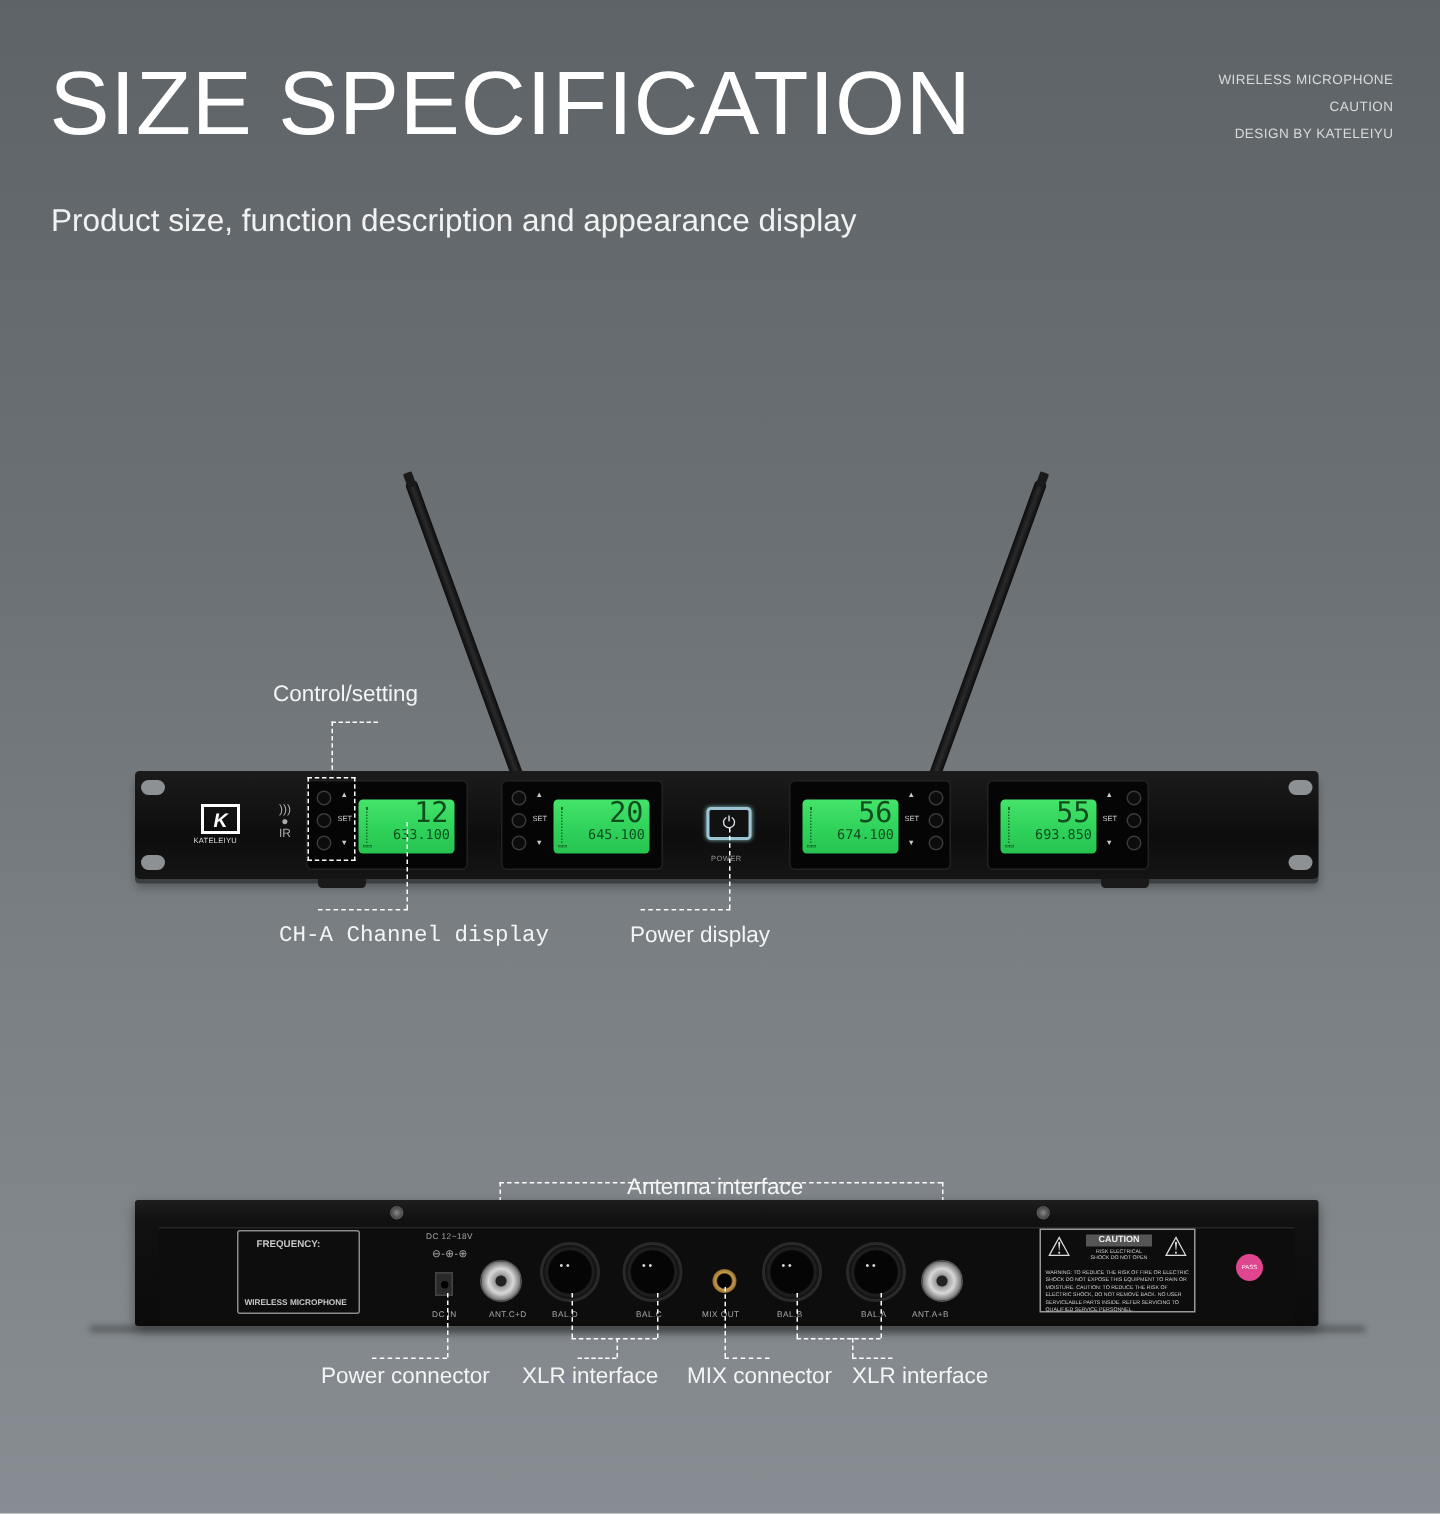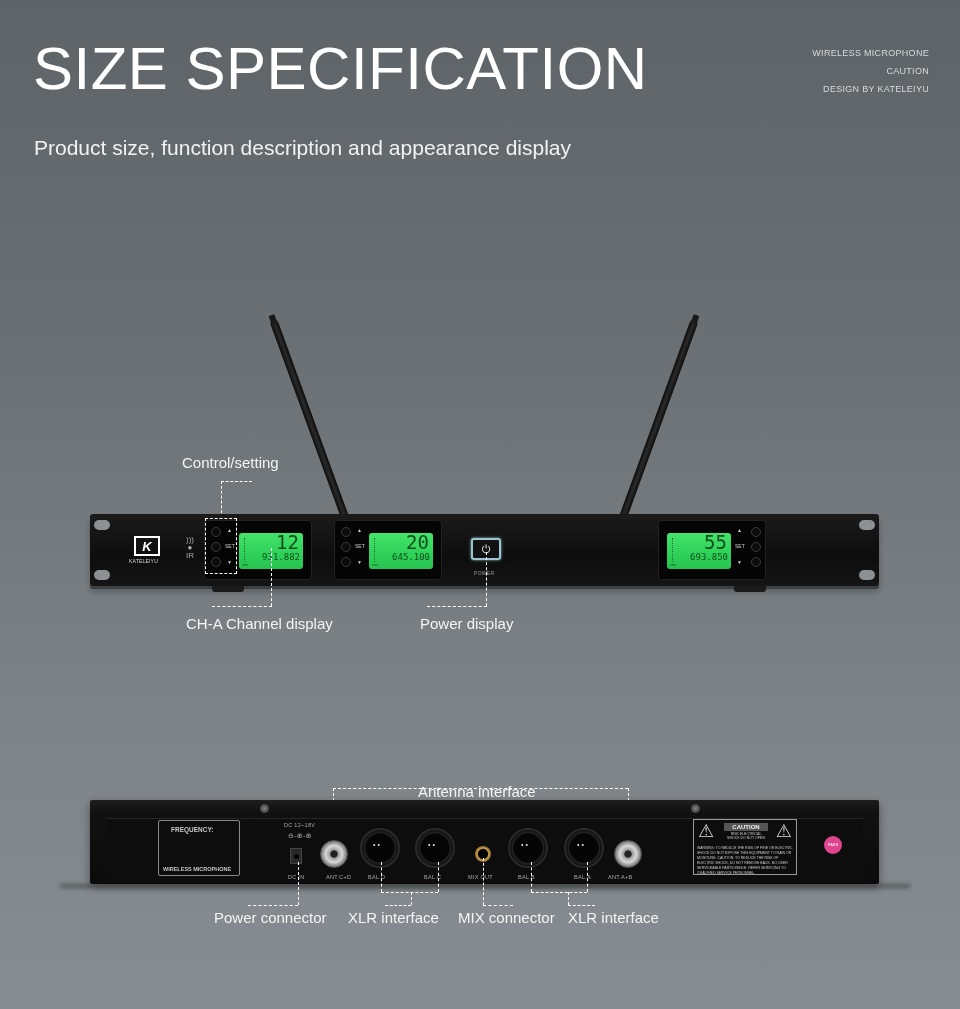--- a/index.html
+++ b/index.html
@@ -147,21 +147,21 @@
       <div class="knob"></div>
       <div class="knob"></div>
       <div class="knob"></div>
     </div>
     <div class="bl" style="left:22px; top:6px;">▲</div>
     <div class="bl" style="left:20px; top:22px;">SET</div>
     <div class="bl" style="left:22px; top:38px;">▼</div>
     <div class="lcd" style="left:34px;">
       <div class="bars"></div>
       <div class="ch">12</div>
-      <div class="freq">931.882</div>
+      <div class="freq">633.100</div>
       <div class="bat">▭▭</div>
     </div>
   </div>
 
   <div class="module" style="left:244px;">
     <div class="btncol" style="left:6px;">
       <div class="knob"></div>
       <div class="knob"></div>
       <div class="knob"></div>
     </div>
@@ -174,20 +174,36 @@
       <div class="freq">645.100</div>
       <div class="bat">▭▭</div>
     </div>
   </div>
 
   <div class="power-btn">
       <span>⏻</span>
     </div>
   <div class="power-text">POWER</div>
 
+  <div class="module" style="left:436px;">
+    <div class="lcd" style="left:8px;">
+      <div class="bars"></div>
+      <div class="ch">56</div>
+      <div class="freq">674.100</div>
+      <div class="bat">▭▭</div>
+    </div>
+    <div class="bl" style="left:78px; top:6px;">▲</div>
+    <div class="bl" style="left:76px; top:22px;">SET</div>
+    <div class="bl" style="left:78px; top:38px;">▼</div>
+    <div class="btncol" style="left:92px;">
+      <div class="knob"></div>
+      <div class="knob"></div>
+      <div class="knob"></div>
+    </div>
+  </div>
 
   <div class="module" style="left:568px;">
     <div class="lcd" style="left:8px;">
       <div class="bars"></div>
       <div class="ch">55</div>
       <div class="freq">693.850</div>
       <div class="bat">▭▭</div>
     </div>
     <div class="bl" style="left:78px; top:6px;">▲</div>
     <div class="bl" style="left:76px; top:22px;">SET</div>
@@ -199,21 +215,21 @@
     </div>
   </div>
 </div>
 <div class="foot" style="left:212px;"></div>
 <div class="foot" style="left:734px;"></div>
 
 <div class="dbox" style="left:205px; top:518px; width:32px; height:56px;"></div>
 
 <div class="dv" style="left:271px; top:548px; height:58px;"></div>
 <div class="dh" style="left:212px; top:606px; width:60px;"></div>
-<div class="abs label" style="left:186px; top:615px;">CH-A Channel display</div>
+<div class="abs label" style="left:186px; top:615px;font-family:Liberation Mono, monospace;">CH-A Channel display</div>
 
 <div class="dv" style="left:486px; top:552px; height:54px;"></div>
 <div class="dh" style="left:427px; top:606px; width:60px;"></div>
 <div class="abs label" style="left:420px; top:615px;">Power display</div>
 
 <div class="abs label" style="left:418px; top:763px;margin-top:20px;">Antenna interface</div>
 <div class="dh" style="left:333px; top:788px; width:295px;"></div>
 <div class="dv" style="left:333px; top:788px; height:68px;"></div>
 <div class="dv" style="left:628px; top:788px; height:68px;"></div>
 

